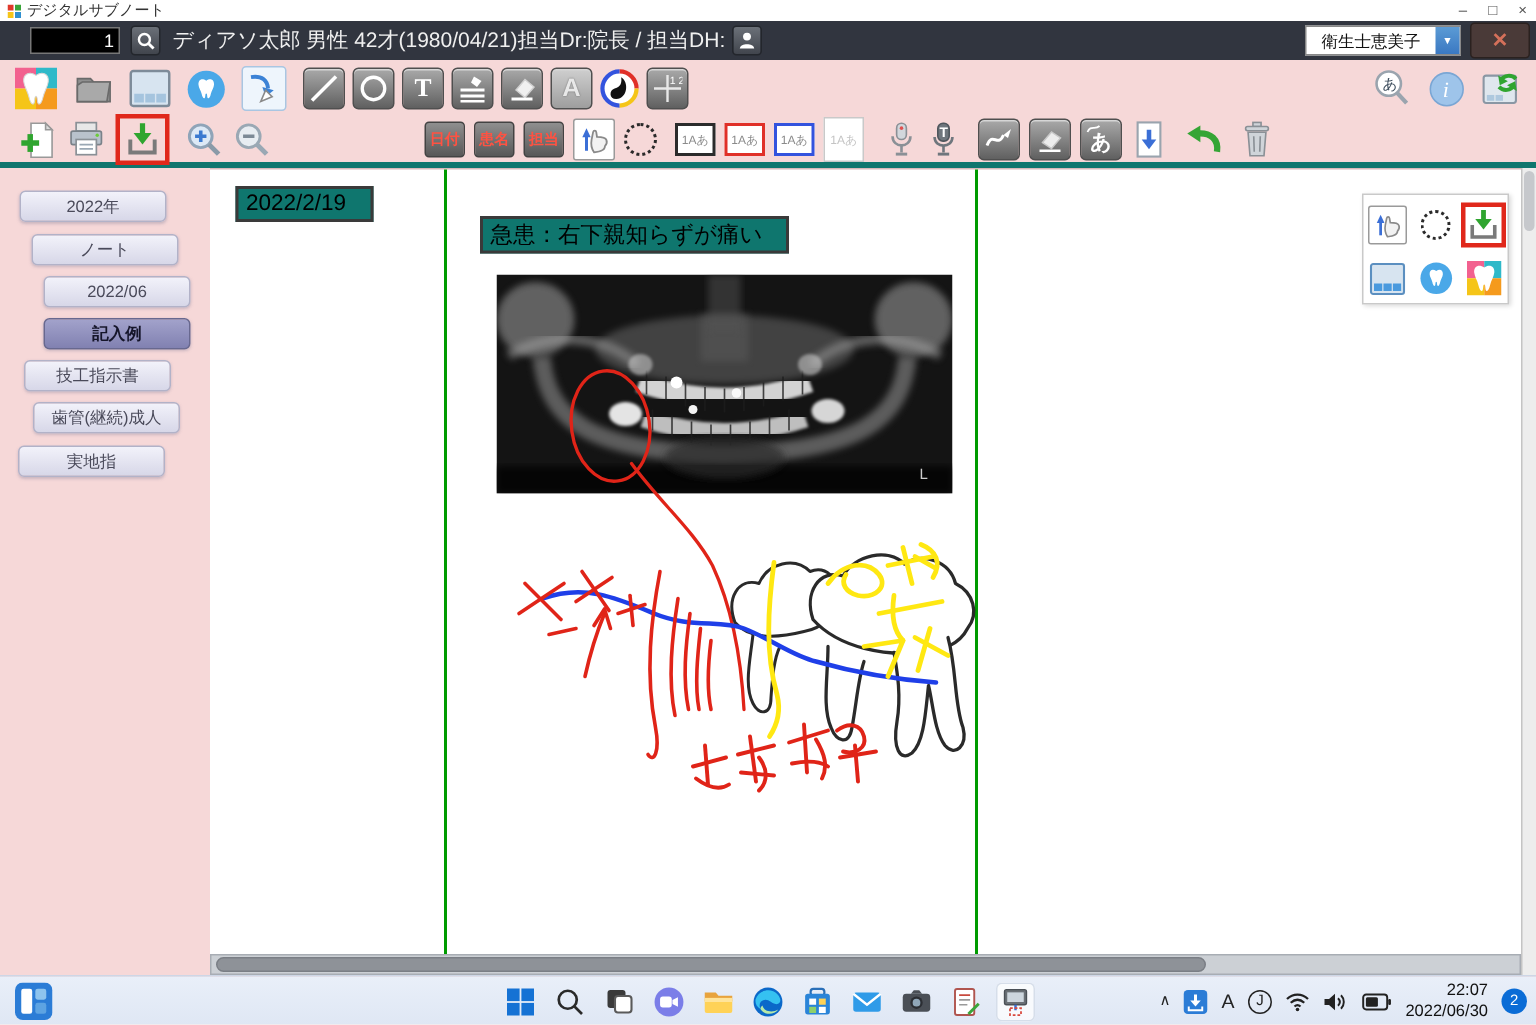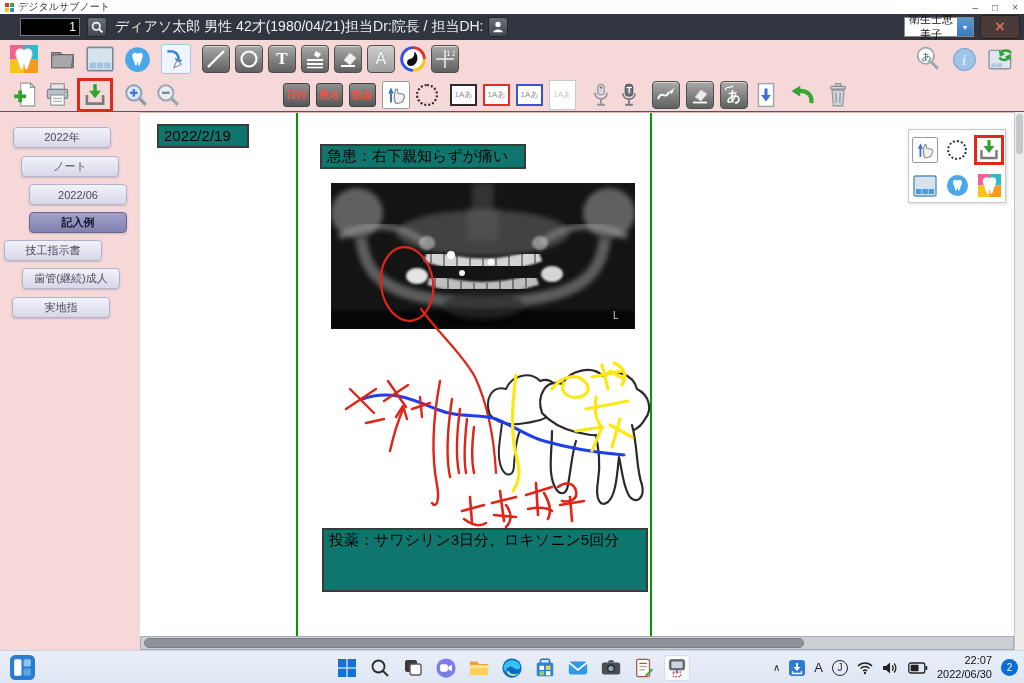--- a/index.html
+++ b/index.html
@@ -11,28 +11,28 @@
   .titlebar { position:absolute; left:0; top:0; width:1024px; height:14px; background:#ffffff; display:flex; align-items:center; font-size:10px; color:#333; }
   .titlebar .ttl { margin-left:4px; }
   .wctl { position:absolute; top:0; right:6px; height:14px; display:flex; gap:14px; font-size:10px; color:#555; align-items:center; }
   .wctl span { cursor:default; }
 
   
   .patientbar { position:absolute; left:0; top:14px; width:1024px; height:26px; background:#31353f; display:flex; align-items:center; color:#e8e8e8; }
   .numbox { width:60px; height:18px; margin-left:20px; background:#000; border:1px solid #777; color:#fff; font-size:12px; text-align:right; padding-right:3px; font-family:"Liberation Sans",sans-serif; }
   .sq-btn { width:20px; height:20px; border-radius:3px; background:linear-gradient(180deg,#6b7078,#41454d); border:1px solid #23262c; display:flex; align-items:center; justify-content:center; margin-left:7px; }
   .pinfo { font-size:14px; margin-left:8px; white-space:nowrap; color:#f0f0f0; }
-  .staff-dd { position:absolute; right:50px; top:3px; height:20px; width:70px; background:#fff; border:1px solid #888; display:flex; align-items:center; }
+  .staff-dd { position:absolute; right:50px; top:3px; height:20px; width:104px; background:#fff; border:1px solid #888; display:flex; align-items:center; }
   .staff-dd .val { flex:1; font-size:11px; color:#111; text-align:center; }
   .staff-dd .arr { width:16px; height:18px; background:linear-gradient(180deg,#5b9bd5,#3a78c2); color:#fff; font-size:7px; display:flex; align-items:center; justify-content:center; }
   .app-close { position:absolute; right:4px; top:1px; width:40px; height:24px; background:#4a3a38; border:1px solid #2a211f; border-radius:3px; color:#d4705a; font-size:17px; font-weight:bold; display:flex; align-items:center; justify-content:center; }
 
   
   .tb1 { position:absolute; left:0; top:40px; width:1024px; height:38px; display:flex; align-items:center; padding-left:10px; gap:5px; }
-  .tb2 { position:absolute; left:0; top:78px; width:1024px; height:34px; display:flex; align-items:center; padding-left:12px; gap:6px; border-bottom:1px solid #0f766e; }
+  .tb2 { position:absolute; left:0; top:78px; width:1024px; height:34px; display:flex; align-items:center; padding-left:12px; gap:6px; border-bottom:4px solid #0f766e; }
   .tsq { width:28px; height:28px; border-radius:4px; background:linear-gradient(180deg,#a9a9a9,#606060); border:1px solid #4f4f4f; box-shadow:inset 0 1px 0 #d6d6d6; display:flex; align-items:center; justify-content:center; color:#fff; flex:0 0 auto; }
   .tsq.light { background:linear-gradient(180deg,#cfcfcf,#9e9e9e); }
   .ttool-T { font-size:17px; font-weight:bold; font-family:"Liberation Serif","DejaVu Serif",serif; }
   .ttool-A { font-size:17px; font-weight:bold; color:#e8e8e8; text-shadow:0 0 1px #555; }
   .seltool { background:#eef5fc; border:1px solid #a9c6e2; border-radius:3px; padding:1px; display:flex; }
   .whitetool { background:#fff; border:1px solid #9a9a9a; border-radius:2px; padding:1px; display:flex; }
   .redbox { border:3px solid #e0281b; display:flex; padding:0; }
   .lasso { width:22px; height:22px; border:2px dotted #2a2a2a; border-radius:50%; flex:0 0 auto; }
   .stamp { width:27px; height:24px; border-radius:3px; background:linear-gradient(180deg,#8f8f8f,#585858); border:1px solid #434343; color:#ff5242; font-size:10px; font-weight:bold; display:flex; align-items:center; justify-content:center; flex:0 0 auto; }
   .onea { width:27px; height:22px; background:#fff; font-size:8px; color:#8a8a8a; display:flex; align-items:center; justify-content:center; flex:0 0 auto; }
@@ -345,21 +345,21 @@
         <line x1="13" y1="10" x2="12.7" y2="19.5" stroke="#8a9096"></line>
       </svg>
   </div>
 </div>
 
 <div class="sidebar">
   <div class="sbtn" style="left:13px;top:15px">2022年</div>
   <div class="sbtn" style="left:21px;top:44px">ノート</div>
   <div class="sbtn" style="left:29px;top:72px">2022/06</div>
   <div class="sbtn sel" style="left:29px;top:100px">記入例</div>
-  <div class="sbtn" style="left:4px;top:128px">技工指示書</div>
+  <div class="sbtn" style="left:16px;top:128px">技工指示書</div>
   <div class="sbtn" style="left:22px;top:156px">歯管(継続)成人</div>
   <div class="sbtn" style="left:12px;top:185px">実地指</div>
 </div>
 
 <div class="canvas">
   <div class="gline" style="left:156px"></div>
   <div class="gline" style="left:510px"></div>
 
   <div class="cbox" style="left:17px;top:11px;width:92px;height:24px;font-size:15px">2022/2/19</div>
   <div class="cbox" style="left:180px;top:31px;width:206px;height:25px;font-size:15px">急患：右下親知らずが痛い</div>
@@ -408,21 +408,20 @@
       <circle cx="160" cy="79" r="3.2" fill="#fafafa"></circle>
     <ellipse cx="86" cy="93" rx="11" ry="8" fill="#f0f0f0" opacity=".95" filter="url(#b2)"></ellipse>
     <ellipse cx="221" cy="91" rx="11" ry="8" fill="#ececec" opacity=".9" filter="url(#b2)"></ellipse>
     <ellipse cx="96" cy="60" rx="8" ry="7" fill="#cfcfcf" opacity=".55" filter="url(#b2)"></ellipse>
     <ellipse cx="209" cy="60" rx="8" ry="7" fill="#cfcfcf" opacity=".55" filter="url(#b2)"></ellipse>
     <rect x="0" y="128" width="304" height="18" fill="#000" opacity=".75" filter="url(#b1)"></rect>
     <ellipse cx="152" cy="122" rx="40" ry="14" fill="#2a2a2a" opacity=".7" filter="url(#b1)"></ellipse>
     <text x="282" y="136" fill="#cccccc" font-size="10">L</text>
   </svg>
 
-  <div class="cbox" style="left:182px;top:415px;width:326px;height:64px;font-size:15px">投薬：サワシリン3日分、ロキソニン5回分</div>
 
   <svg class="overlay" width="874" height="524" viewBox="0 0 874 524">
     <g fill="none" stroke-linecap="round" stroke-linejoin="round">
 
       <ellipse cx="267" cy="171" rx="26" ry="37" stroke="#e02418" stroke-width="2.2" transform="rotate(-8 267 171)"></ellipse>
       <path d="M281 196 C300 222 322 240 335 264 C348 292 354 324 356 360" stroke="#e02418" stroke-width="2.2"></path>
 
       <path d="M350 302 C344 286 352 272 366 276 C372 262 390 258 400 268 C410 264 420 272 418 286 C416 298 408 306 396 308 C380 312 360 314 350 302 Z" stroke="#2a2a2a" stroke-width="2" fill="#fff"></path>
       <path d="M362 310 C360 328 356 344 362 356 C366 364 374 364 374 352 C375 338 376 326 380 318" stroke="#2a2a2a" stroke-width="2" fill="#fff"></path>
       <path d="M402 300 C396 282 406 266 422 271 C430 257 452 252 463 263 C475 255 493 261 497 276 C509 282 513 296 505 306 C500 316 488 322 472 322 C452 324 420 320 402 300 Z" stroke="#2a2a2a" stroke-width="2.2" fill="#fff"></path>

